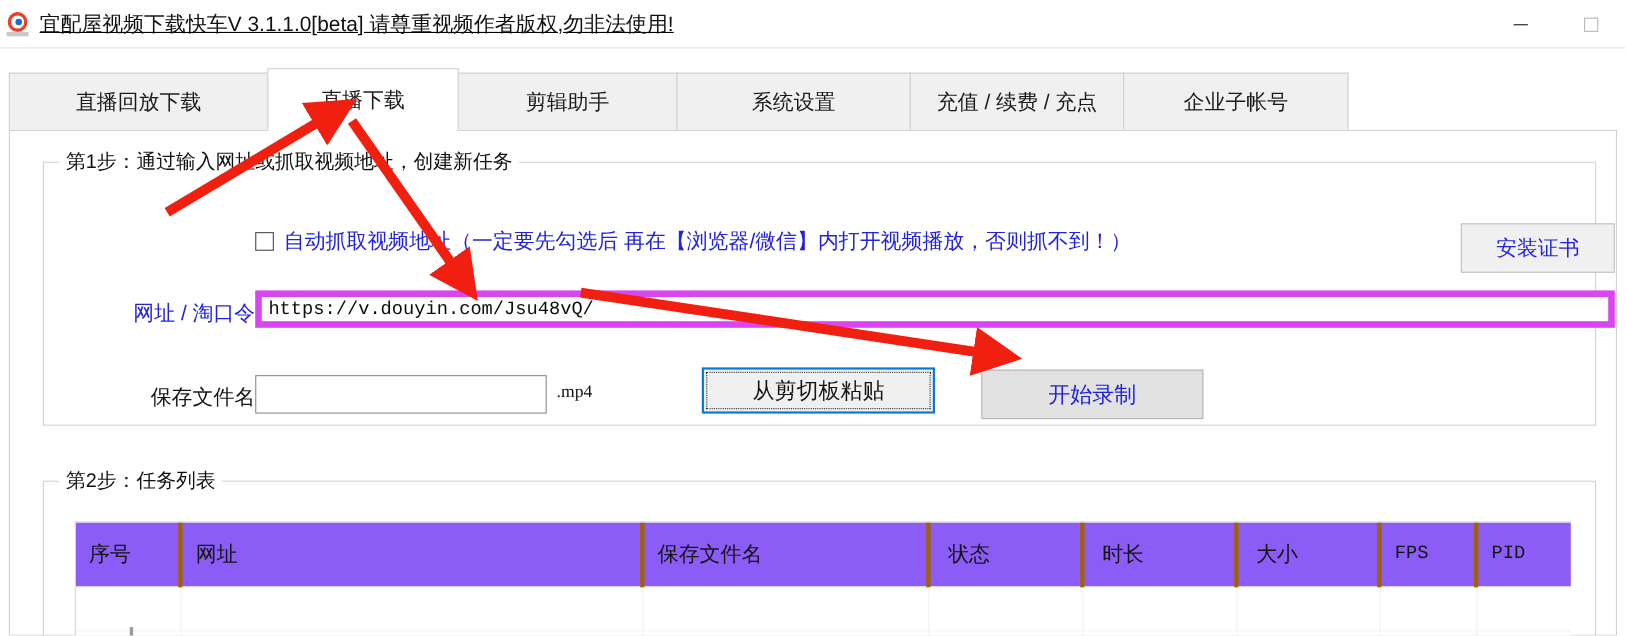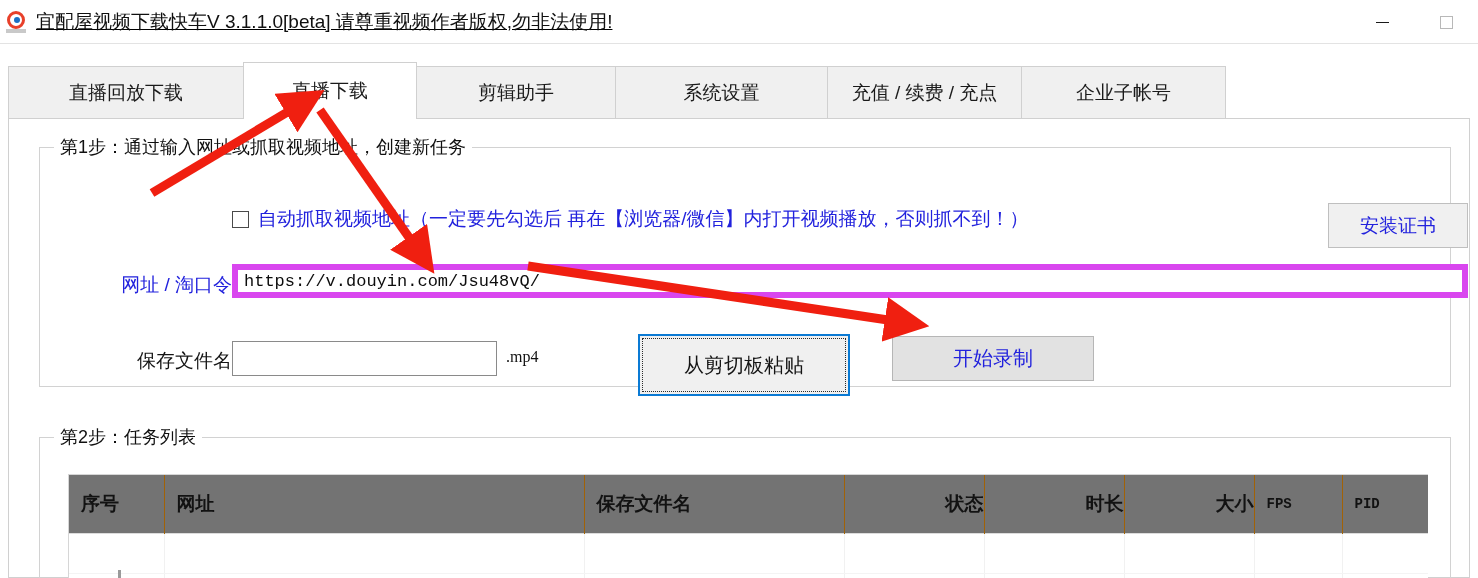--- a/index.html
+++ b/index.html
@@ -193,21 +193,21 @@
     border: 1px solid #8a8a8a;
     background: #ffffff;
   }
   .fn-ext {
     position: absolute; left: 466px; top: 200px;
     font-family: Liberation Serif, serif;
     font-size: 16px; color: #111111;
   }
   .btn-paste {
     position: absolute; left: 598px; top: 186px;
-    width: 212px; height: 62px;
+    width: 212px; height: 42px;
     background: #f0f0f0;
     border: 2px solid #0a7ad4;
     display: flex; align-items: center; justify-content: center;
     font-size: 20px; color: #141414; white-space: nowrap;
   }
   .btn-paste .focus-ring {
     position: absolute; left: 2px; top: 2px; right: 2px; bottom: 2px;
     border: 1px dotted #2a2a2a;
     pointer-events: none;
   }
@@ -230,33 +230,33 @@
     overflow: hidden;
   }
   table.tasks {
     border-collapse: collapse;
     table-layout: fixed;
     width: 100%;
     font-size: 19px;
     color: #121212;
   }
   table.tasks th {
-    font-weight: bold;
+    font-weight: normal;
     text-align: left;
     padding: 0 0 0 12px;
     height: 58px;
     vertical-align: middle;
-    border-right: 1px solid #a16207;
-    background: #737373;
-    white-space: nowrap;
-  }
-  table.tasks th.center { text-align: right; padding-left: 16px; }
+    border-right: 4px solid #a16207;
+    background: #8b5cf6;
+    white-space: nowrap;
+  }
+  table.tasks th.center { text-align: left; padding-left: 16px; }
   table.tasks th.mono {
     font-family: "Liberation Mono", "DejaVu Sans Mono", monospace;
-    font-size: 14px;
+    font-size: 17px;
   }
   table.tasks tr.hdr { border-bottom: 1px solid #dcdcdc; }
   table.tasks td {
     height: 40px;
     border-right: 1px solid #f1f1f1;
     border-bottom: 1px solid #f4f4f4;
   }
   .row-marker {
     position: absolute; left: 49px; top: 95px;
     width: 3px; height: 80px;

